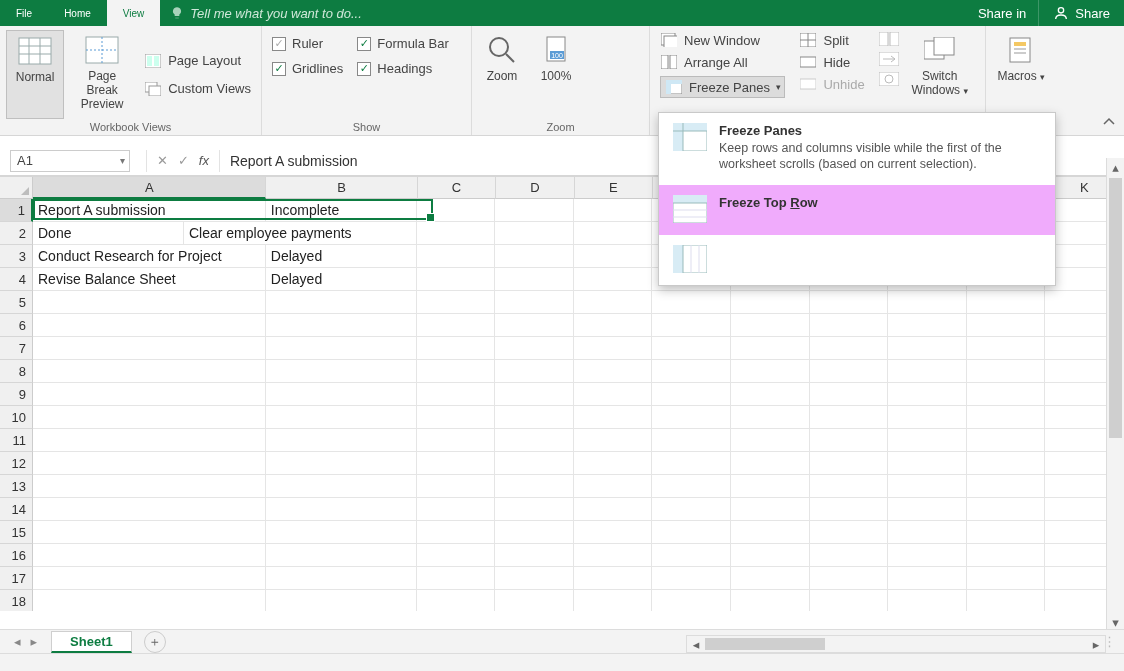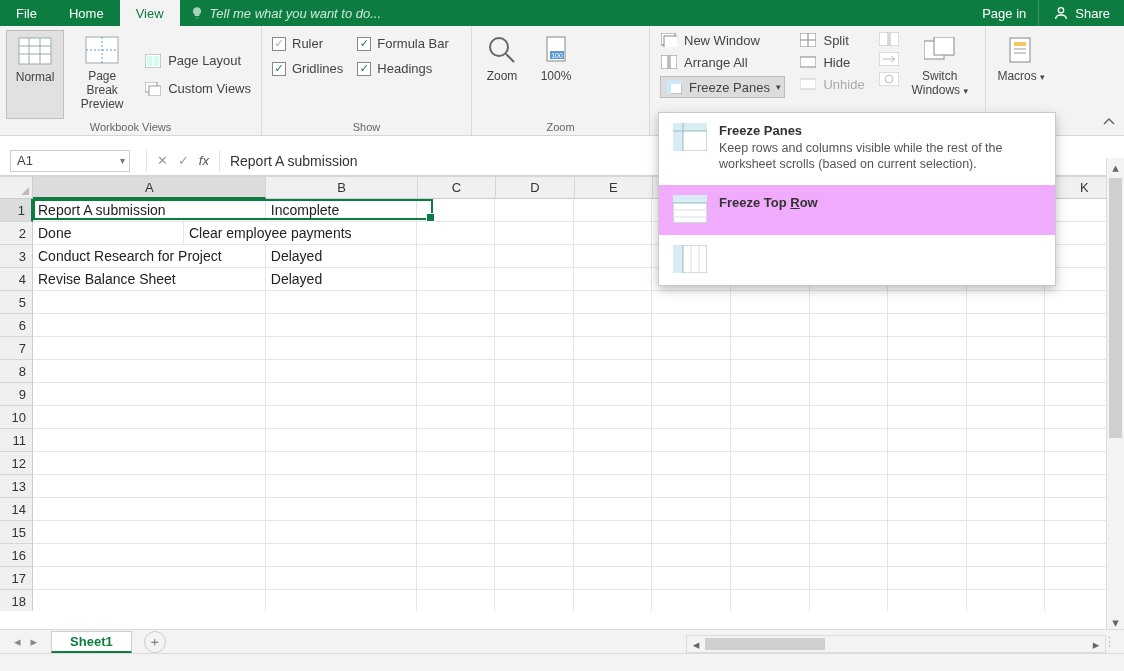--- a/index.html
+++ b/index.html
@@ -1,20 +1,20 @@
 <!DOCTYPE html>
 <html><head>
 <meta charset="utf-8">
 <style>
 * { box-sizing: border-box; margin: 0; padding: 0; font-family: "Segoe UI", Arial, sans-serif; }
 body { width: 1124px; height: 671px; background: #fff; overflow: hidden; font-size: 13px; color: #444; }
 
 
 .tabbar { display: flex; align-items: stretch; background: #0d7c41; height: 26px; color: #fff; }
-.tab { padding: 0 16px; display: flex; align-items: center; font-size: 13px; cursor: pointer; }
+.tab { padding: 0 16px; display: flex; align-items: center; font-size: 10px; cursor: pointer; }
 .tab.file { background: #0d7c41; }
 .tab.active { background: #f3f3f3; color: #0d7c41; }
 .tellme { flex: 1; display: flex; align-items: center; gap: 6px; padding-left: 10px; color: #cfe8d9; font-style: italic; }
 .tellme svg { opacity: .8; }
 .signin { padding: 0 12px; display: flex; align-items: center; gap: 6px; }
 .share { padding: 0 14px; display: flex; align-items: center; gap: 6px; border-left: 1px solid rgba(255,255,255,.2);}
 
 
 .ribbon { display: flex; background: #f3f3f3; border-bottom: 1px solid #d6d6d6; height: 110px; position: relative;}
 .group { border-right: 1px solid #dcdcdc; padding: 4px 6px 2px 6px; display: flex; flex-direction: column; }
@@ -88,21 +88,21 @@
 <div class="tabbar">
   <div class="tab file">File</div>
   <div class="tab">Home</div>
   <div class="tab active">View</div>
   <div class="tellme">
     <svg width="14" height="14" viewBox="0 0 24 24">
         <path fill="#cfe8d9" d="M9 21h6v-1H9v1zm3-19a7 7 0 00-4 12.7V17h8v-2.3A7 7 0 0012 2z"></path>
       </svg>
     <span>Tell me what you want to do...</span>
   </div>
-  <div class="signin">Page in</div>
+  <div class="signin">Share in</div>
   <div class="share">
     <svg width="16" height="16" viewBox="0 0 24 24">
         <circle cx="12" cy="8" r="4" fill="none" stroke="#fff" stroke-width="2"></circle>
         <path d="M4 21c0-4 4-6 8-6s8 2 8 6" fill="none" stroke="#fff" stroke-width="2"></path>
       </svg>
     <span>Share</span>
   </div>
 </div>
 
 <div class="ribbon">
@@ -330,21 +330,21 @@
           <svg width="34" height="28">
             <rect x="0" y="0" width="34" height="28" fill="#fff" stroke="#9bb"></rect>
             <rect x="0" y="0" width="10" height="28" fill="#d8ecf5"></rect>
             <rect x="0" y="0" width="34" height="8" fill="#d8ecf5"></rect>
             <line x1="0" y1="8" x2="34" y2="8" stroke="#9bb"></line>
             <line x1="10" y1="0" x2="10" y2="28" stroke="#9bb"></line>
           </svg>
         </div>
       <div>
         <div class="ftitle">Freeze Panes</div>
-        <div class="fdesc">Keep rows and columns visible while the rest of the worksheet scrolls (based on current selection).</div>
+        <div class="fdesc">Keep rows and columns visible while the first of the worksheet scrolls (based on current selection).</div>
       </div>
     </div>
     <div class="freeze-item hover">
       <div class="ficon">
           <svg width="34" height="28">
             <rect x="0" y="0" width="34" height="28" fill="#fff" stroke="#9bb"></rect>
             <rect x="0" y="0" width="34" height="8" fill="#d8ecf5"></rect>
             <line x1="0" y1="8" x2="34" y2="8" stroke="#9bb"></line>
             <line x1="0" y1="15" x2="34" y2="15" stroke="#dde"></line>
             <line x1="0" y1="22" x2="34" y2="22" stroke="#dde"></line>

